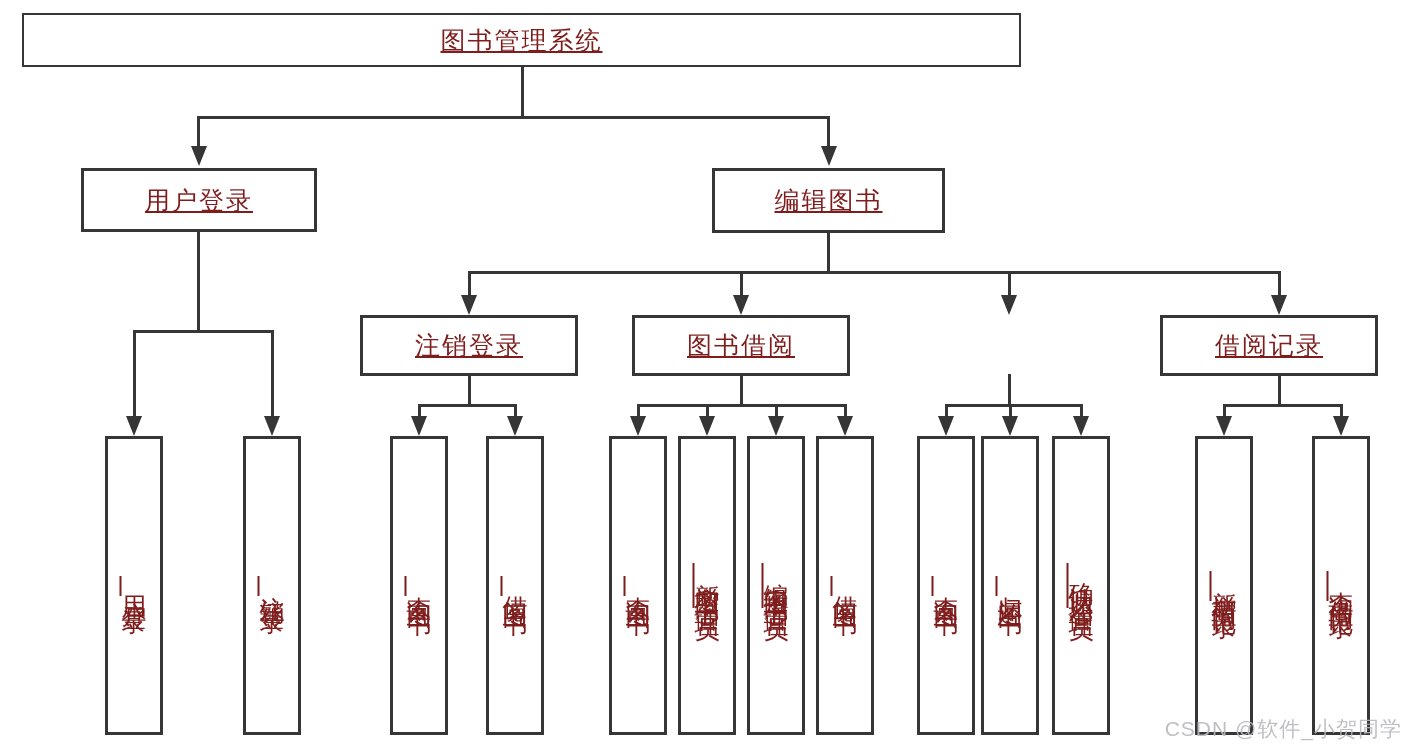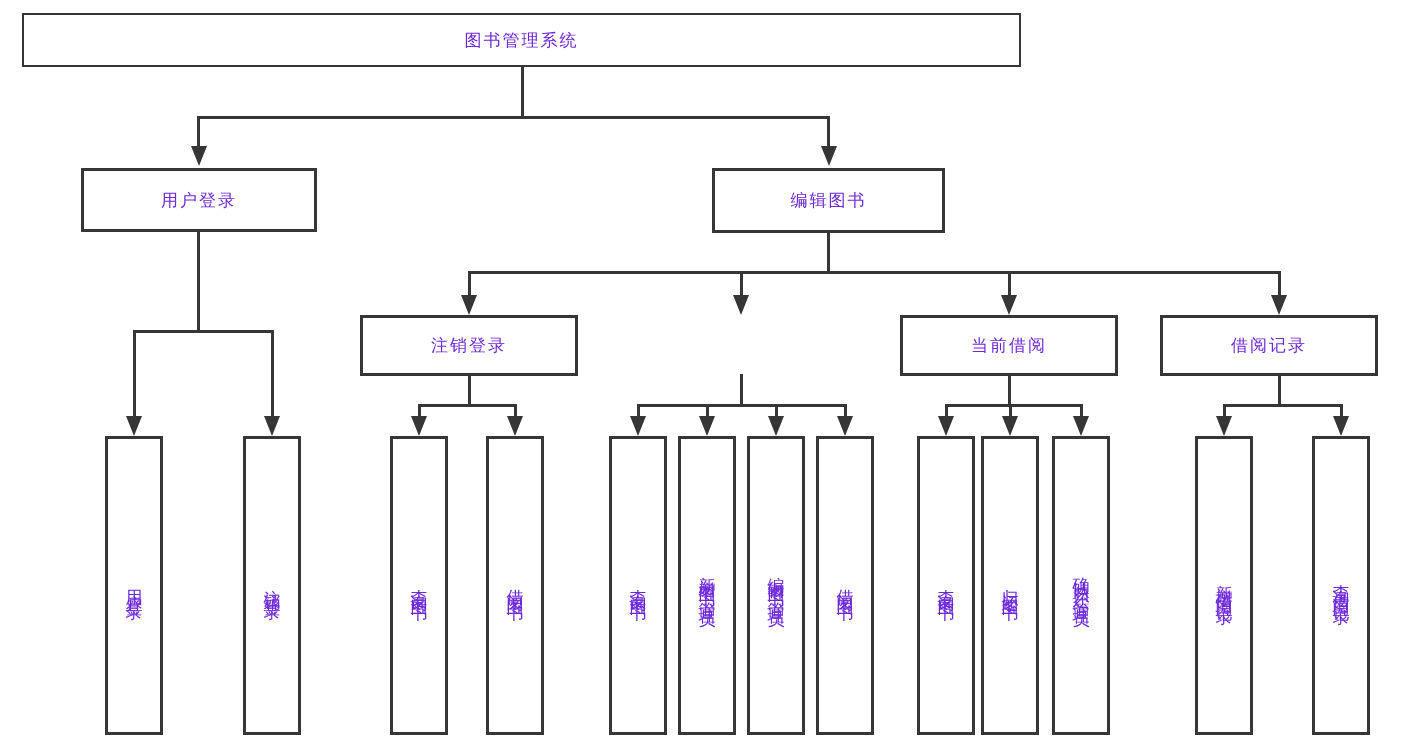--- a/index.html
+++ b/index.html
@@ -6,21 +6,21 @@
   #stage {
     position:relative; width:1405px; height:747px; background:#ffffff;
     font-family:"Liberation Sans","DejaVu Sans",sans-serif; overflow:hidden;
   }
   .box {
     position:absolute; box-sizing:border-box;
     border:3px solid #363636; background:#ffffff;
     display:flex; align-items:center; justify-content:center;
   }
   .box.root { border-width:2px; }
-  .lbl { font-size:17px; color:#6d28d9; letter-spacing:2px; white-space:nowrap; }
+  .lbl { font-size:25px; color:#7f1d1d; letter-spacing:2px; white-space:nowrap;text-decoration:underline; }
   .vert .lbl {
     writing-mode:vertical-rl; text-orientation:mixed;
     letter-spacing:5px; line-height:1; white-space:normal;
   }
   .vline { position:absolute; width:3px; background:#363636; }
   .hline { position:absolute; height:3px; background:#363636; }
   .arrow {
     position:absolute; width:0; height:0;
     border-left:8px solid transparent; border-right:8px solid transparent;
     border-top:20px solid #363636;
@@ -67,22 +67,22 @@
   <div class="vline" style="left:740px;top:271px;height:24px"></div>
   <div class="arrow" style="left:733px;top:295px"></div>
   <div class="vline" style="left:1008px;top:271px;height:24px"></div>
   <div class="arrow" style="left:1001px;top:295px"></div>
   <div class="vline" style="left:1278px;top:271px;height:24px"></div>
   <div class="arrow" style="left:1271px;top:295px"></div>
 
   <div class="box" style="left:360px;top:315px;width:218px;height:61px">
     <span class="lbl">注销登录</span>
   </div>
-  <div class="box" style="left:900px;top:315px;width:218px;height:61px">
-    <span class="lbl">当前借阅</span>
+  <div class="box" style="left:632px;top:315px;width:218px;height:61px">
+    <span class="lbl">图书借阅</span>
   </div>
   <div class="box" style="left:1160px;top:315px;width:218px;height:61px">
     <span class="lbl">借阅记录</span>
   </div>
 
   <div class="vline" style="left:468px;top:374px;height:32px"></div>
   <div class="hline" style="left:418px;top:404px;width:99px"></div>
   <div class="vline" style="left:418px;top:404px;height:14px"></div>
   <div class="arrow" style="left:411px;top:416px"></div>
   <div class="vline" style="left:514px;top:404px;height:14px"></div>
@@ -148,14 +148,15 @@
   <div class="box vert" style="left:1052px;top:436px;width:58px;height:299px">
     <span class="lbl">确认归还（管理员）</span>
   </div>
   <div class="box vert" style="left:1195px;top:436px;width:58px;height:299px">
     <span class="lbl">新增借阅记录</span>
   </div>
   <div class="box vert" style="left:1312px;top:436px;width:58px;height:299px">
     <span class="lbl">查询借阅记录</span>
   </div>
 
+  <div class="watermark">CSDN @软件_小贺同学</div>
 
 </div>
 
 </body></html>

